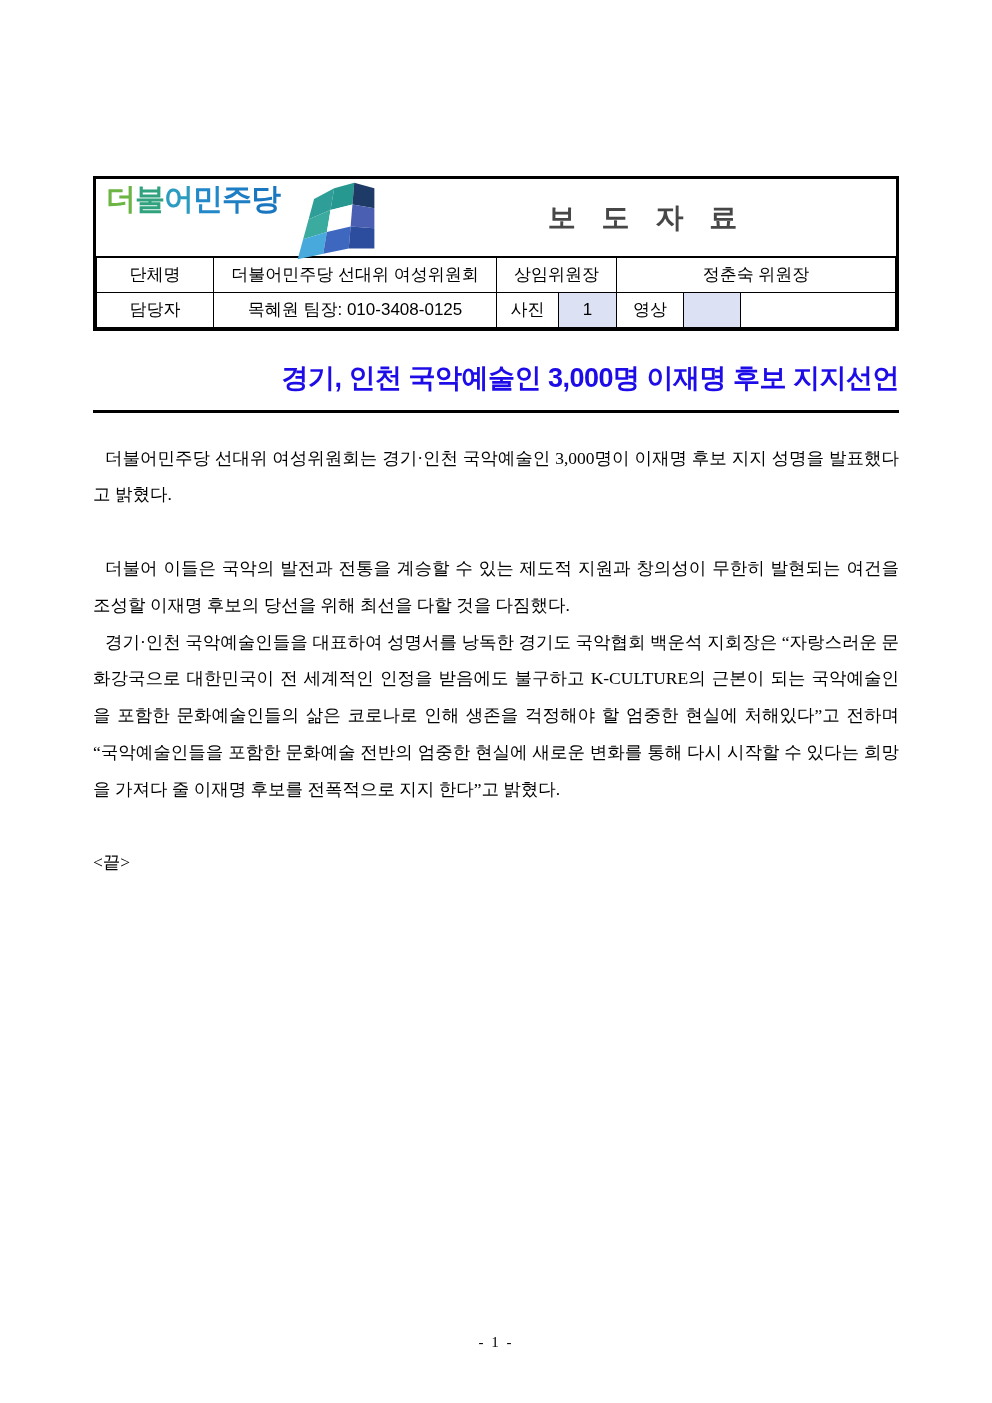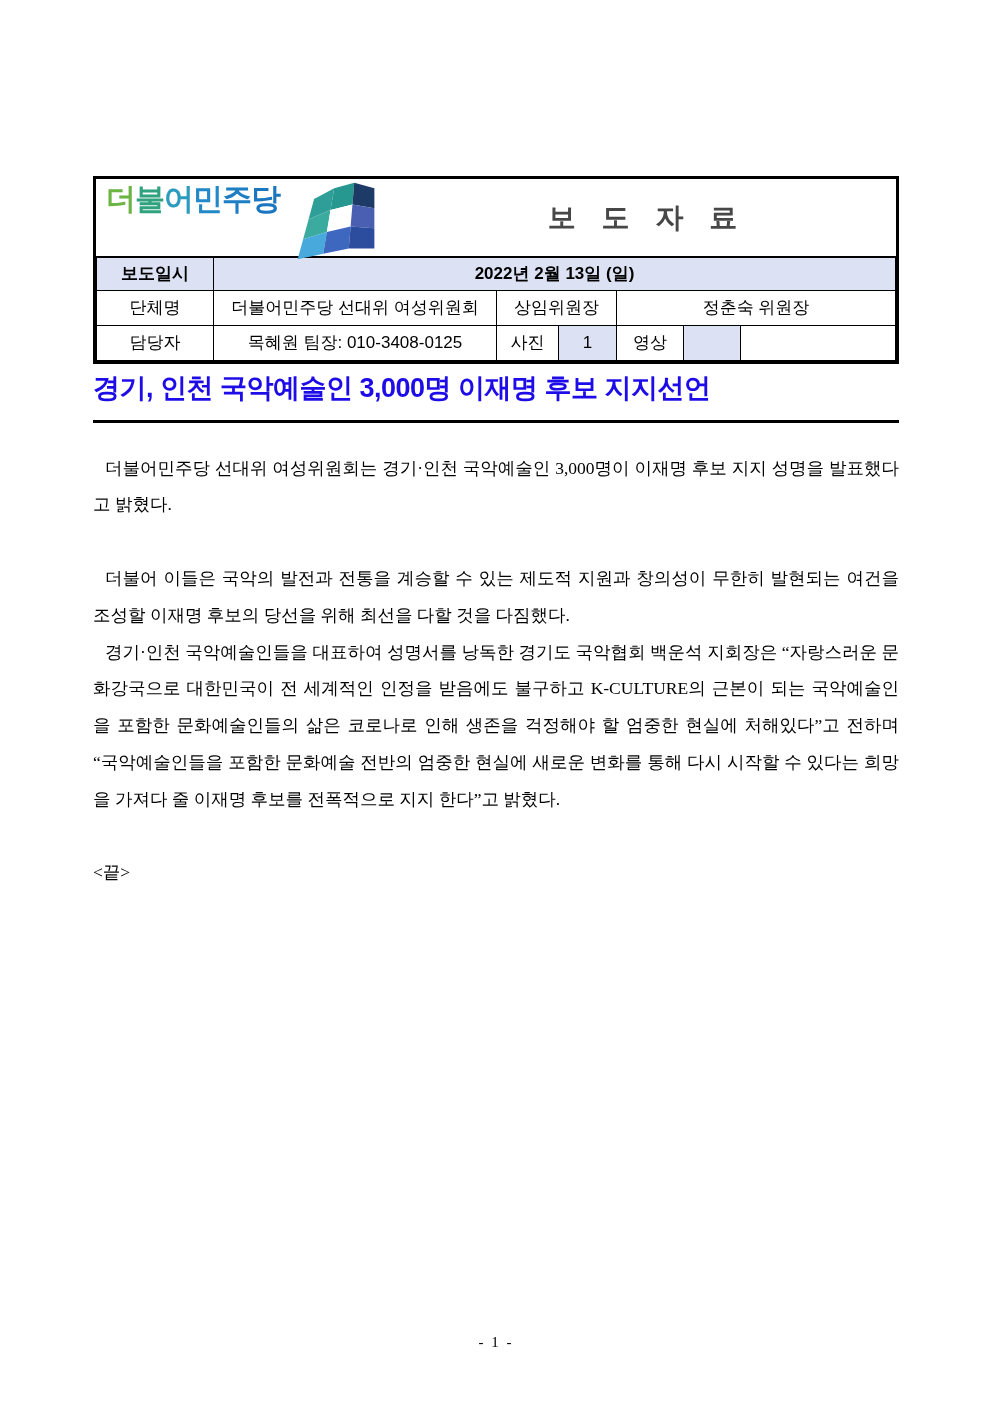--- a/index.html
+++ b/index.html
@@ -29,21 +29,21 @@
   .slogan-underline .seg1 { flex: 0 0 45%; }
   .slogan-underline .seg2 { flex: 1; }
 
   
   table.info { width: 100%; border-collapse: collapse; border-top: 2px solid #000; table-layout: fixed; }
   table.info td { border: 1.5px solid #000; text-align: center; font-size: 17px; height: 35px; padding: 0 4px; }
   tr.r1 td { font-weight: bold; height: 33px; }
   .lav { background: #dce2f3; }
 
   
-  .press-title { margin-top: 6px; text-align: left; font-size: 27px; font-weight: bold; letter-spacing: -0.5px; }
+  .press-title { margin-top: 29px; text-align: right; font-size: 27px; font-weight: bold; letter-spacing: -0.5px; }
   .title-rule { height: 3px; background: #000; margin-top: 14px; }
 
   
   .body-text { margin-top: 27px; font-family: "Liberation Serif", "DejaVu Serif", serif;
     font-size: 17.5px; line-height: 2.1; text-align: justify; word-break: break-all; }
   .body-text p { margin: 0; text-indent: 12px; }
   .body-text p.para { margin-bottom: 37px; }
   .body-text p.para.last { margin-bottom: 0; }
   .body-text p.closing { margin: 0; text-indent: 0; }
 
@@ -80,24 +80,20 @@
       <colgroup>
         <col style="width:117px">
           <col style="width:283px">
           <col style="width:62px">
         <col style="width:58px">
           <col style="width:67px">
           <col style="width:57px">
           <col>
       </colgroup>
       <tbody>
-          <tr class="r1">
-        <td class="lav" style="background: rgb(220, 226, 243);">보도일시</td>
-        <td class="lav" colspan="6" style="background: rgb(220, 226, 243);">2022년 2월 13일 (일)</td>
-      </tr>
       <tr>
         <td>단체명</td>
         <td>더불어민주당 선대위 여성위원회</td>
         <td colspan="2">상임위원장</td>
         <td colspan="3">정춘숙 위원장</td>
       </tr>
       <tr>
         <td>담당자</td>
         <td>목혜원 팀장: 010-3408-0125</td>
         <td>사진</td>

